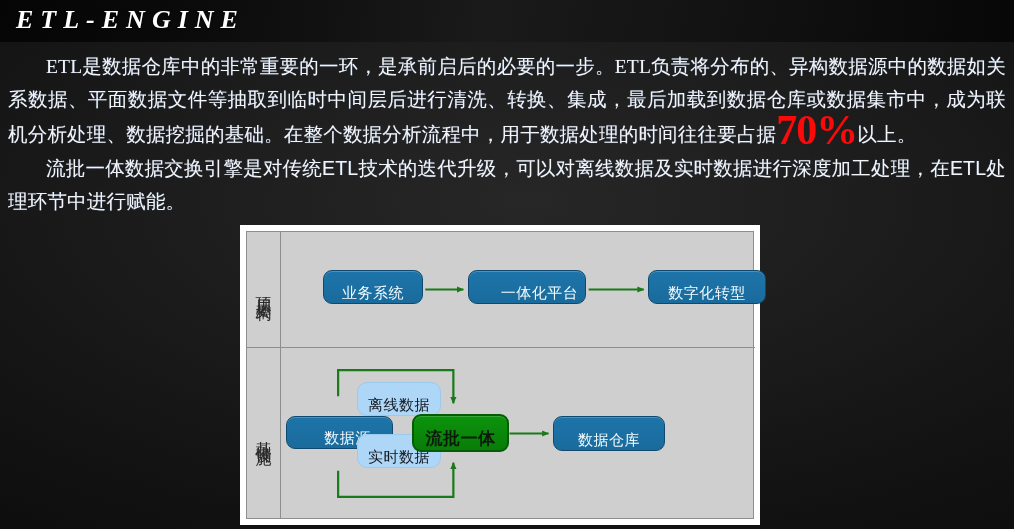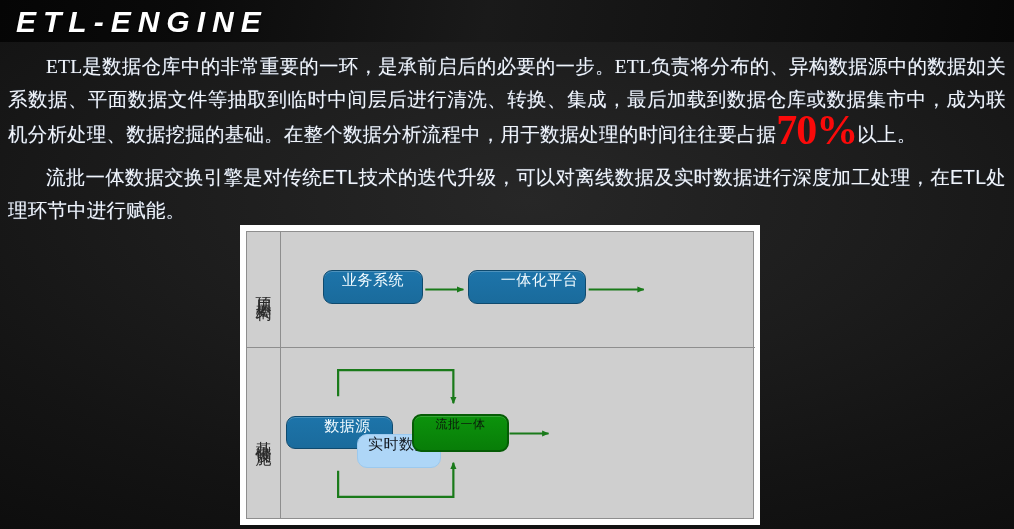--- a/index.html
+++ b/index.html
@@ -31,24 +31,24 @@
     width: 1014px;
     height: 42px;
     background:
       linear-gradient(100deg, #050505 0%, #0a0a0a 18%, #1a1a1a 48%, #121212 72%, #070707 100%);
     overflow: hidden;
   }
   .header-title {
     position: absolute;
     left: 16px;
     top: 5px;
-    font-family: Liberation Sans, sans-serif;
+    font-family: Liberation Serif, serif;
     font-style: italic;
     font-weight: bold;
-    font-size: 30px;
+    font-size: 26px;
     letter-spacing: 7px;
     color: #ffffff;
     white-space: nowrap;
     text-shadow: 0 1px 2px rgba(0,0,0,0.9);
   }
 
   
   .copy {
     position: absolute;
     left: 8px;
@@ -60,21 +60,21 @@
     line-height: 33px;
     letter-spacing: 0.2px;
     text-shadow: 0 0 1px rgba(120,160,220,0.55);
   }
   .para {
     margin: 0;
     text-align: justify;
     text-justify: inter-ideograph;
   }
   .para.p1 { text-indent: 38px; font-family: Liberation Serif, serif; }
-  .para.p2 { text-indent: 38px; margin-top: 10px; }
+  .para.p2 { text-indent: 38px; margin-top: 1px; }
   .big-red {
     color: #fb0a0a;
     font-weight: bold;
     font-size: 42px;
     line-height: 0.7;
     letter-spacing: -1px;
     vertical-align: -3px;
     text-shadow: none;
   }
 
@@ -131,21 +131,21 @@
     left: 34px;
     top: 0;
     right: 0;
     bottom: 0;
   }
 
   
   .node {
     position: absolute;
     display: flex;
-    align-items: flex-start;
+    align-items: flex-end;
     justify-content: center;
     box-sizing: border-box;
     font-family: "DejaVu Sans", "Liberation Sans", sans-serif;
     font-size: 15px;
     letter-spacing: 0.5px;
     white-space: nowrap;
     border-radius: 9px;
   }
   .node.blue {
     background: linear-gradient(180deg, #1d74aa 0%, #1a6b9c 100%);
@@ -157,22 +157,22 @@
     background: #aed6f7;
     border: 1px solid #9cc9ee;
     color: #12181f;
     font-weight: 500;
     border-radius: 10px;
   }
   .node.green {
     background: linear-gradient(180deg, #0c930c 0%, #087d08 100%);
     border: 2px solid #055c05;
     color: #0b1a0b;
-    font-weight: normal;
-    font-size: 12px;
+    font-weight: bold;
+    font-size: 17px;
     box-shadow: inset 0 1px 0 rgba(255,255,255,0.18);
   }
 
   .edge-svg {
     position: absolute;
     left: 0; top: 0;
     width: 100%;
     height: 100%;
     overflow: visible;
     pointer-events: none;
@@ -210,20 +210,23 @@
           </svg>
 
           <div class="node blue" style="left:42px; top:38px; width:100px; height:34px;">
             <span>业务系统</span>
           </div>
 
           <div class="node blue" style="left:187px; top:38px; width:118px; height:34px;padding-left:25px;">
             <span>一体化平台</span>
           </div>
 
+          <div class="node blue" style="left:367px; top:38px; width:118px; height:34px;">
+            <span>数字化转型</span>
+          </div>
 
         </div>
       </div>
 
       <div class="row bottom">
         <div class="row-label">基础设施</div>
         <div class="row-canvas">
 
           <svg class="edge-svg" viewBox="0 0 473 170" preserveAspectRatio="none">
             <defs>
@@ -239,29 +242,35 @@
 
             <path d="M 57,122 L 57,148 L 172,148 L 172,114" fill="none" stroke="#1a7a1a" stroke-width="2.2" marker-end="url(#ahd)"></path>
 
             <line x1="228" y1="85" x2="267" y2="85" stroke="#1a7a1a" stroke-width="2.2" marker-end="url(#ah2)"></line>
           </svg>
 
           <div class="node blue" style="left:5px; top:68px; width:107px; height:33px;padding-left:16px;">
             <span>数据源</span>
           </div>
 
+          <div class="node lightblue" style="left:76px; top:34px; width:84px; height:34px;">
+            <span>离线数据</span>
+          </div>
 
           <div class="node lightblue" style="left:76px; top:86px; width:84px; height:34px;">
             <span>实时数据</span>
           </div>
 
           <div class="node green" style="left:131px; top:66px; width:97px; height:38px;">
             <span>流批一体</span>
           </div>
 
+          <div class="node blue" style="left:272px; top:68px; width:112px; height:35px;">
+            <span>数据仓库</span>
+          </div>
 
         </div>
       </div>
 
     </div>
   </div>
 
 </div>
 
 </body></html>

